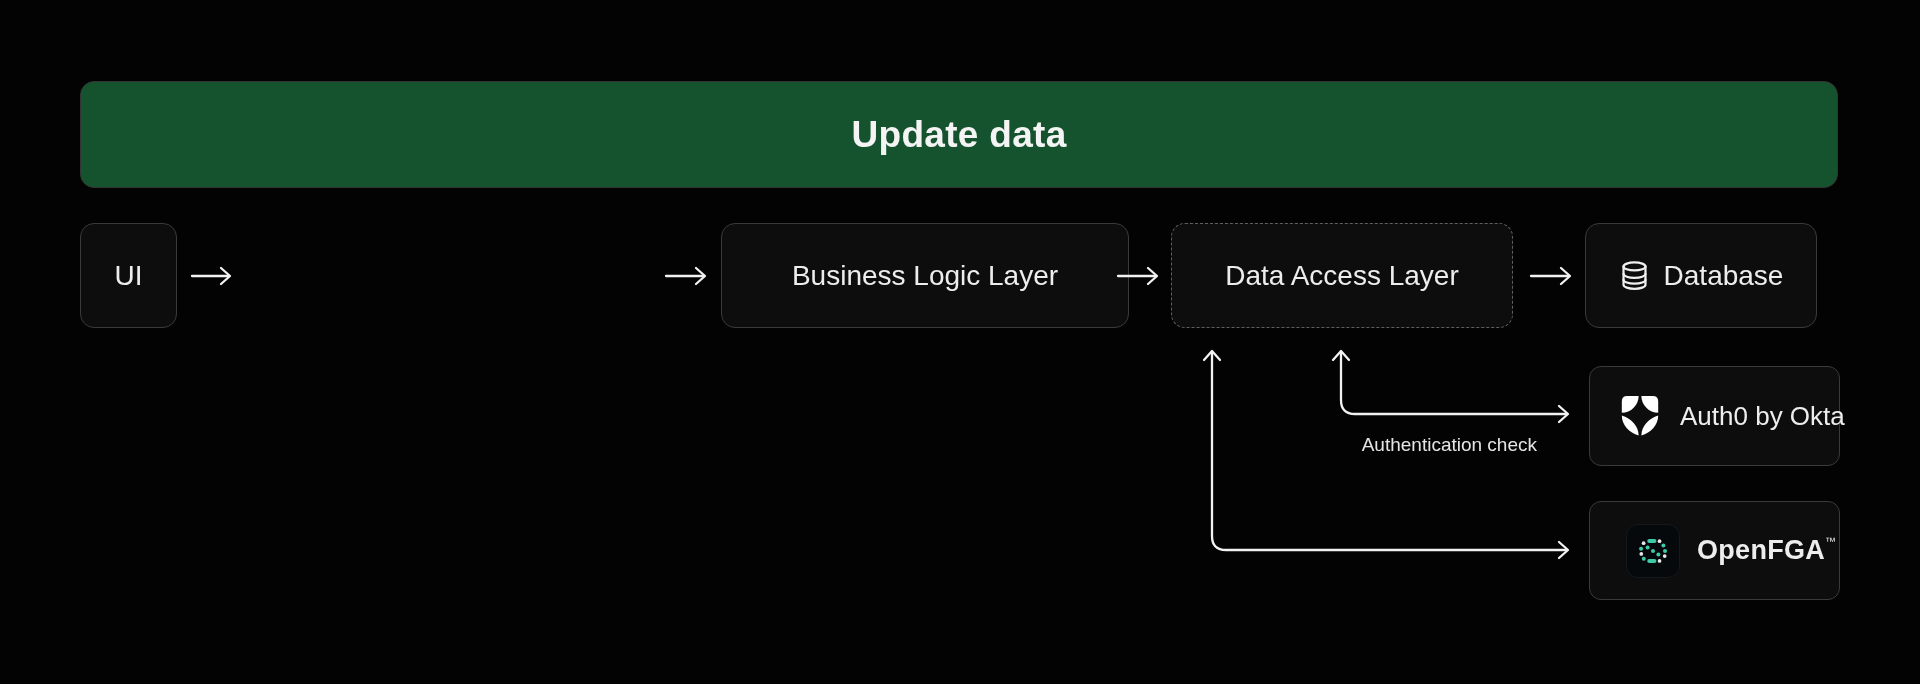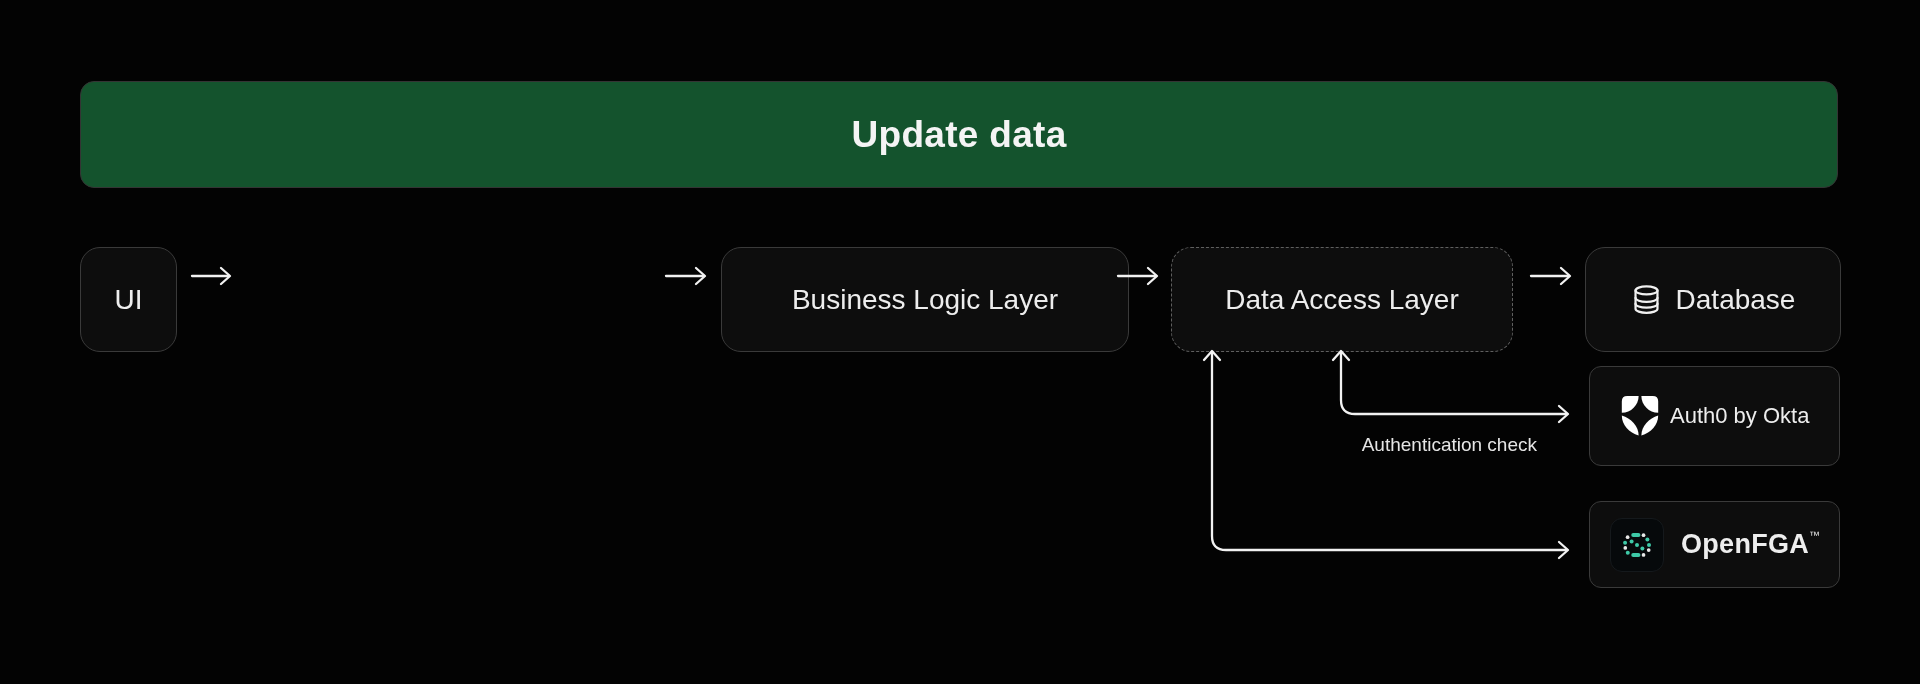--- a/index.html
+++ b/index.html
@@ -10,41 +10,41 @@
   
   .title-panel{
     position:absolute;left:80px;top:81px;width:1758px;height:107px;box-sizing:border-box;
     background:#14532d;border:1px solid #343434;border-radius:14px;
     display:flex;align-items:center;justify-content:center;
   }
   .title-panel .title{font-size:37px;font-weight:700;color:#f4f4f4;letter-spacing:.3px;}
   
   .node{
     position:absolute;top:223px;height:105px;box-sizing:border-box;
-    background:#0d0d0d;border:1px solid #3a3a3a;border-radius:20px;
+    background:#0d0d0d;border:1px solid #3a3a3a;border-radius:14px;
     display:flex;align-items:center;justify-content:center;
-    font-size:28px;color:#ededed;white-space:nowrap;margin-top:24px;
+    font-size:28px;color:#ededed;white-space:nowrap;
   }
   .node-ui{left:80px;width:97px}
   .node-server-action{left:249px;width:399px}
   .node-business-logic{left:721px;width:408px}
   .node-data-access{left:1171px;width:342px;border:1.5px dashed #5f5f5f}
-  .node-database{left:1585px;width:256px}
+  .node-database{left:1585px;width:232px}
   .brand-next{display:flex;align-items:baseline;margin-right:15px}
   .brand-next-main{font-size:31px;font-weight:800;letter-spacing:1.2px;color:#fff}
   .brand-next-suffix{font-size:13px;font-weight:700;letter-spacing:.5px;color:#fff}
   .db-icon{margin-right:14px;display:flex;align-items:center}
   
   .side-node{
     position:absolute;left:1589px;width:251px;box-sizing:border-box;
     background:#0d0d0d;border:1px solid #3a3a3a;border-radius:12px;
     display:flex;align-items:center;white-space:nowrap;
   }
-  .side-node-auth0{top:366px;height:100px;padding-left:30px;gap:10px;font-size:22px}
-  .side-node-openfga{top:501px;height:87px;padding-left:20px;gap:17px}
+  .side-node-auth0{top:366px;height:100px;padding-left:30px;gap:20px;font-size:26px}
+  .side-node-openfga{top:501px;height:99px;padding-left:36px;gap:17px}
   .openfga-label{font-size:27px;font-weight:700;letter-spacing:.3px}
   .openfga-tm{font-size:11px;vertical-align:14px;font-weight:400}
   .openfga-badge{
     width:52px;height:52px;border-radius:12px;background:#06090b;border:1px solid #15191c;
     display:flex;align-items:center;justify-content:center;flex:0 0 auto;
   }
   
   .annotation{
     position:absolute;left:1237px;width:300px;text-align:right;
     font-size:19px;color:#e5e5e5;

